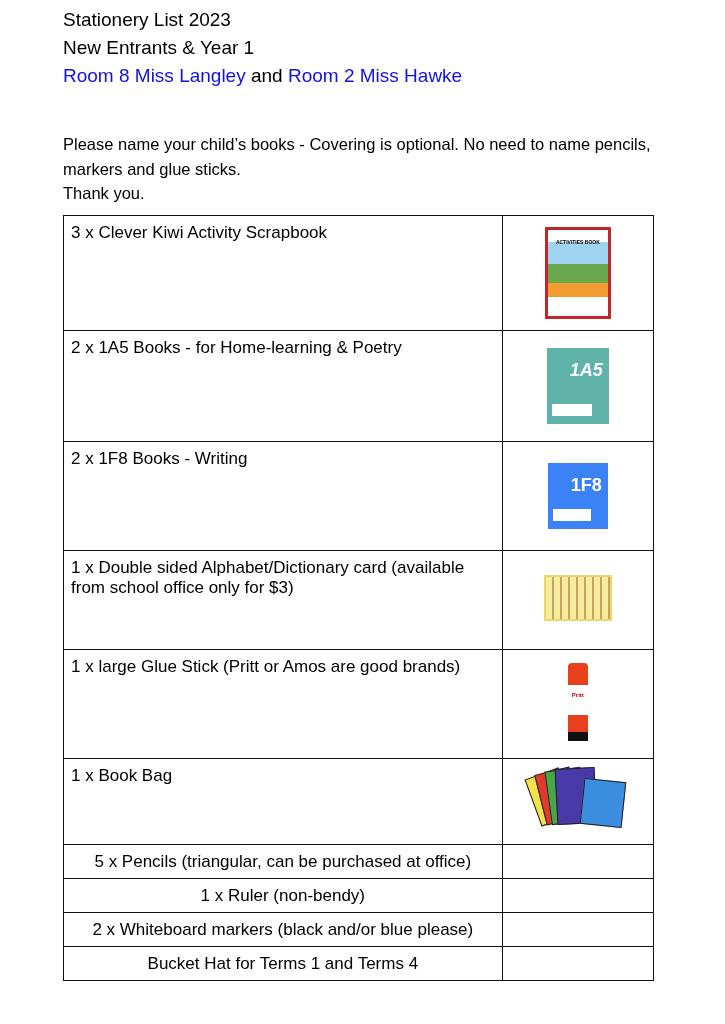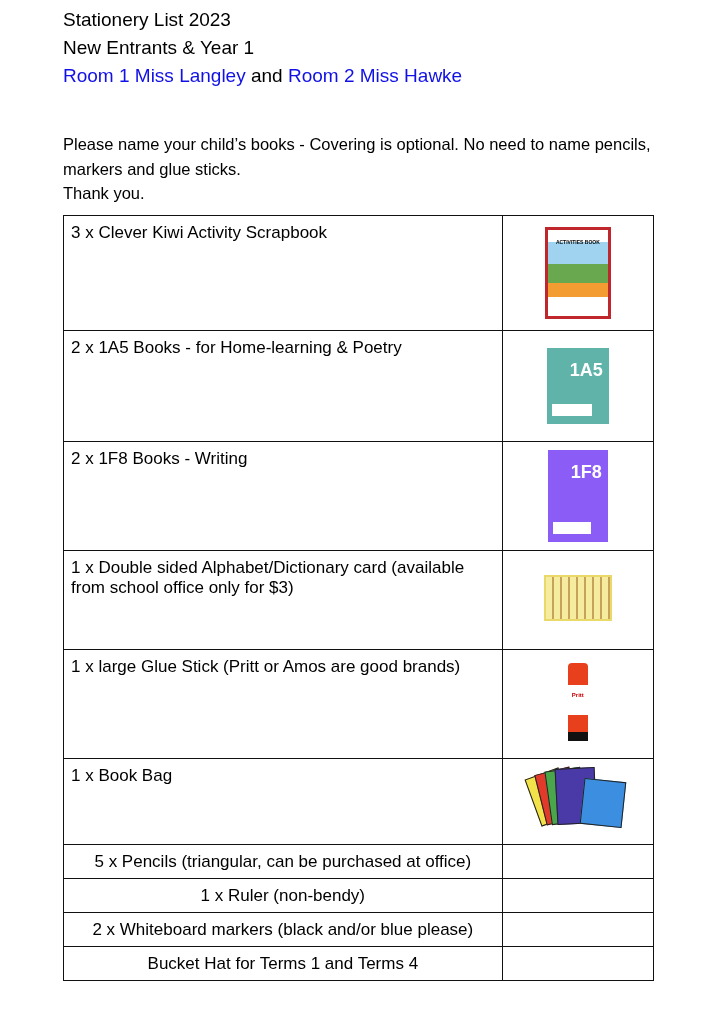--- a/index.html
+++ b/index.html
@@ -12,50 +12,50 @@
   td.txt{width:414px;padding-top:7px;}
   td.img{width:147px;text-align:center;vertical-align:middle;padding:0;}
   td.short{padding-top:7px;padding-bottom:6px;text-align:center;}
   .pic{display:inline-block;position:relative;}
 </style>
 </head>
 <body>
 
 <div class="hdr" style="top:6px">Stationery List 2023</div>
 <div class="hdr" style="top:34px">New Entrants &amp; Year 1</div>
-<div class="hdr" style="top:62px"><span class="link">Room 1 Miss Langley</span><span> and </span><span class="link">Room 2 Miss Hawke</span></div>
+<div class="hdr" style="top:62px"><span class="link">Room 8 Miss Langley</span><span> and </span><span class="link">Room 2 Miss Hawke</span></div>
 
 <div class="intro">
   <div>Please name your child’s books - Covering is optional.  No need to name pencils, markers and glue sticks.</div>
   <div>Thank you.</div>
 </div>
 
 <table>
   <tbody>
       <tr style="height:115px">
     <td class="txt">3 x Clever Kiwi Activity Scrapbook</td>
     <td class="img">
       <div class="pic" style="width:66px;height:92px;border:3px solid #c0272d;box-sizing:border-box;background:linear-gradient(#fff 0 14%,#9fd3f0 14% 40%,#6aa84f 40% 62%,#f39c32 62% 78%,#fff 78%);">
         <div style="font-size:5px;font-weight:bold;padding-top:2px;">ACTIVITIES BOOK</div>
       </div>
     </td>
   </tr>
   <tr style="height:111px">
     <td class="txt">2 x 1A5 Books - for Home-learning &amp; Poetry</td>
     <td class="img">
-      <div class="pic" style="width:62px;height:76px;background:#5fb3a9;color:#fff;">
+      <div class="pic" style="width:62px;height:76px;background:#5fb3a9;color:#fff;font-style:italic;">
         <div style="font-size:18px;font-weight:bold;text-align:right;padding:12px 6px 0 0;">1A5</div>
         <div style="position:absolute;left:5px;bottom:8px;width:40px;height:12px;background:#fff;"></div>
       </div>
     </td>
   </tr>
   <tr style="height:109px">
     <td class="txt">2 x 1F8 Books - Writing</td>
     <td class="img">
-      <div class="pic" style="width:60px;height:92px;background:#8b5cf6;color:#fff;">
+      <div class="pic" style="width:60px;height:66px;background:#3b82f6;color:#fff;">
         <div style="font-size:18px;font-weight:bold;text-align:right;padding:12px 6px 0 0;">1F8</div>
         <div style="position:absolute;left:5px;bottom:8px;width:38px;height:12px;background:#fff;"></div>
       </div>
     </td>
   </tr>
   <tr style="height:99px">
     <td class="txt">1 x Double sided Alphabet/Dictionary card (available from school office only for $3)</td>
     <td class="img">
       <div class="pic" style="width:68px;height:46px;background:#f5eca0;border:2px solid #e8d96a;box-sizing:border-box;background-image:repeating-linear-gradient(90deg,transparent 0 6px,#c7a35a 6px 8px),repeating-linear-gradient(0deg,transparent 0 6px,#f5eca0 6px 8px);"></div>
     </td>

